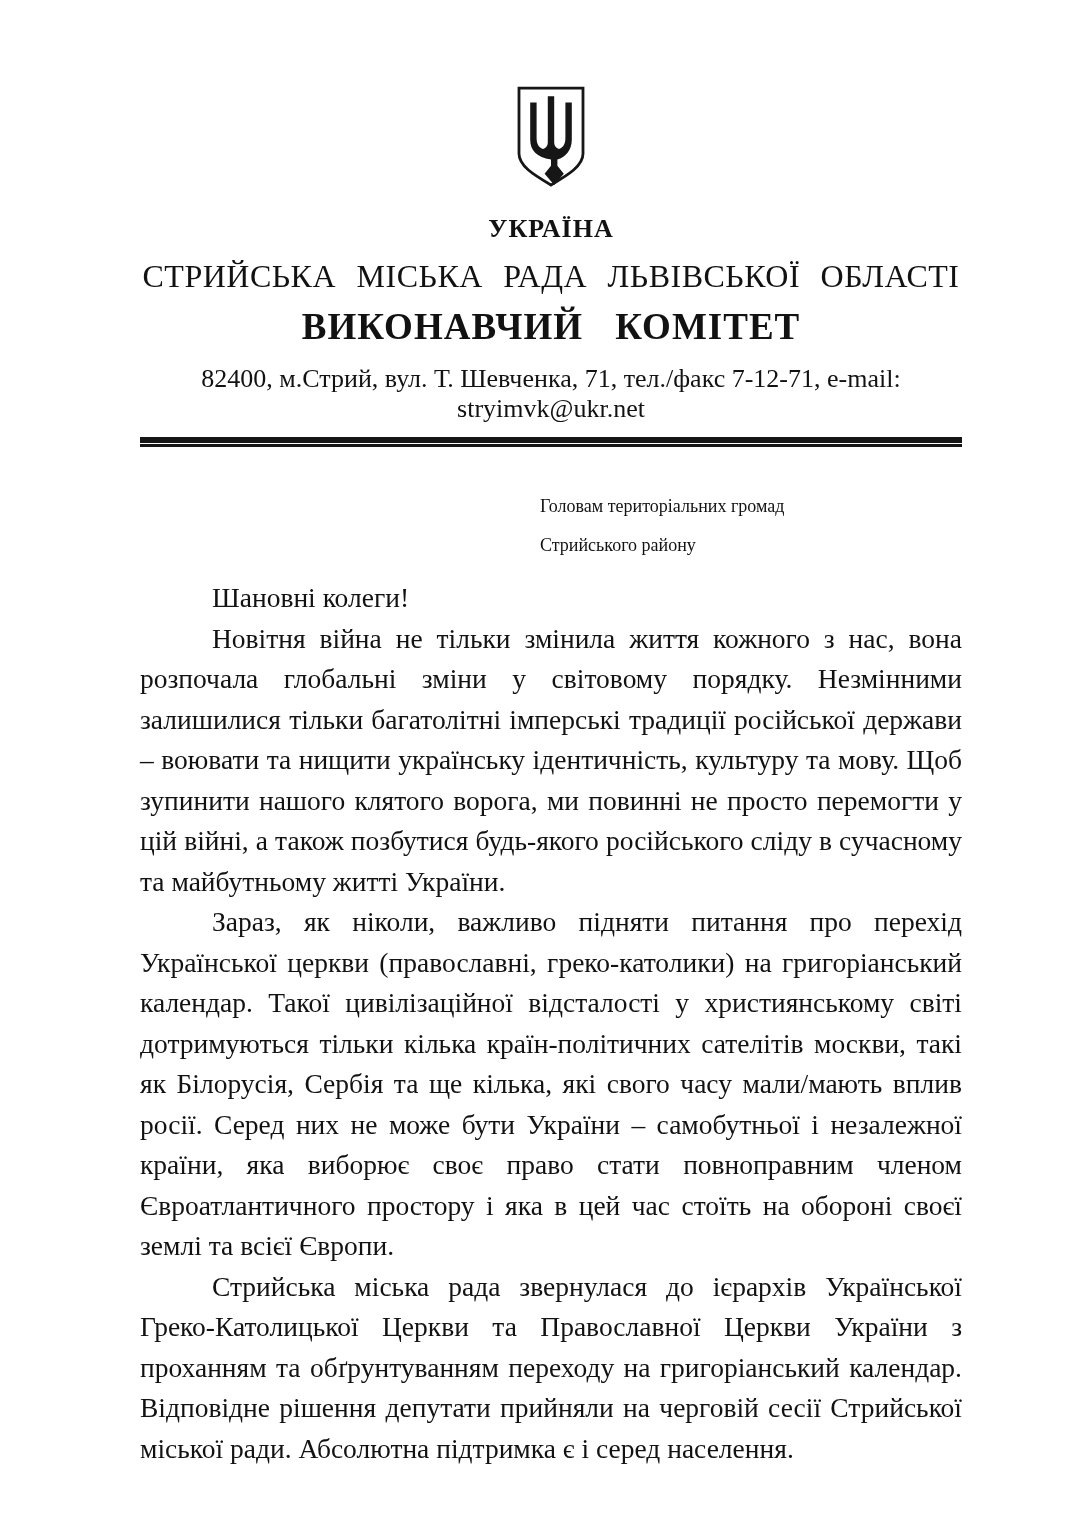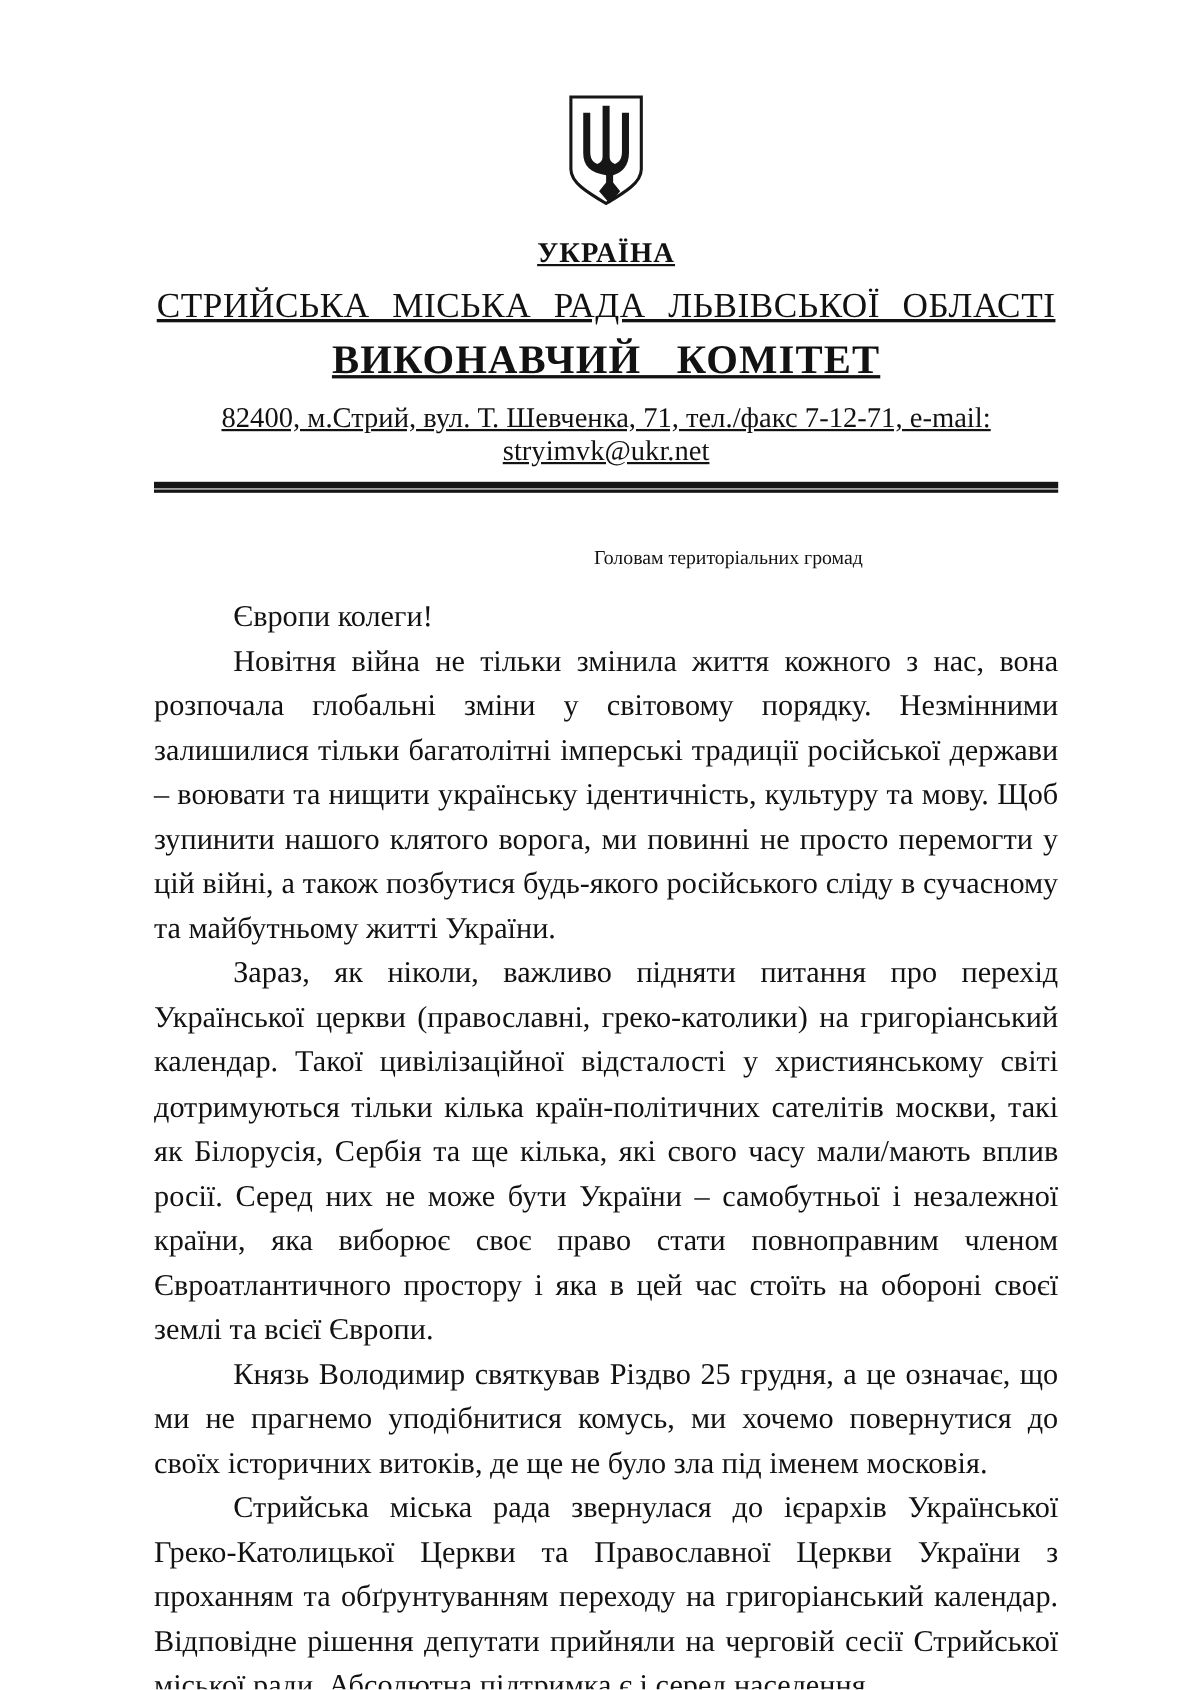--- a/index.html
+++ b/index.html
@@ -10,21 +10,21 @@
     background: #ffffff;
     font-family: "Liberation Serif", "DejaVu Serif", serif;
     color: #121212;
     overflow: hidden;
     box-sizing: border-box;
   }
   .content {
     padding: 0 124px 0 140px;
     box-sizing: border-box;
   }
-  .letterhead { text-align: center; padding-top: 78px; text-decoration: underline; }
+  .letterhead { text-align: center; padding-top: 78px; }
   .emblem-wrap { display: flex; justify-content: center; margin-bottom: 14px; }
   .country {
     font-size: 26px; font-weight: bold; letter-spacing: 1px; margin-top: 2px;
   }
   .council {
     font-size: 32px; margin-top: 14px; word-spacing: 12px; letter-spacing: 0.5px;
     white-space: nowrap;
   }
   .committee {
     font-size: 37px; font-weight: bold; margin-top: 10px; word-spacing: 22px;
@@ -68,25 +68,25 @@
       </div>
       <div class="country">УКРАЇНА</div>
       <div class="council">СТРИЙСЬКА  МІСЬКА  РАДА  ЛЬВІВСЬКОЇ  ОБЛАСТІ</div>
       <div class="committee">ВИКОНАВЧИЙ КОМІТЕТ</div>
       <div class="address-line">82400, м.Стрий, вул. Т. Шевченка, 71, тел./факс 7-12-71, e-mail: stryimvk@ukr.net</div>
       <div class="rule"></div>
     </div>
 
     <div class="recipient">
       <div>Головам територіальних громад</div>
+      <div>Стрийського району</div>
     </div>
 
     <div class="body-text">
-      <p class="no-justify">Європи колеги!</p>
+      <p class="no-justify">Шановні колеги!</p>
       <p>Новітня війна не тільки змінила життя кожного з нас, вона розпочала глобальні зміни у світовому порядку. Незмінними залишилися тільки багатолітні імперські традиції російської держави – воювати та нищити українську ідентичність, культуру та мову. Щоб зупинити нашого клятого ворога, ми повинні не просто перемогти у цій війні, а також позбутися будь-якого російського сліду в сучасному та майбутньому житті України.</p>
       <p>Зараз, як ніколи, важливо підняти питання про перехід Української церкви (православні, греко-католики) на григоріанський календар. Такої цивілізаційної відсталості у християнському світі дотримуються тільки кілька країн-політичних сателітів москви, такі як Білорусія, Сербія та ще кілька, які свого часу мали/мають вплив росії. Серед них не може бути України – самобутньої і незалежної країни, яка виборює своє право стати повноправним членом Євроатлантичного простору і яка в цей час стоїть на обороні своєї землі та всієї Європи.</p>
-      <p>Князь Володимир святкував Різдво 25 грудня, а це означає, що ми не прагнемо уподібнитися комусь, ми хочемо повернутися до своїх історичних витоків, де ще не було зла під іменем московія.</p>
       <p>Стрийська міська рада звернулася до ієрархів Української Греко-Католицької Церкви та Православної Церкви України з проханням та обґрунтуванням переходу на григоріанський календар. Відповідне рішення депутати прийняли на черговій сесії Стрийської міської ради. Абсолютна підтримка є і серед населення.</p>
 
     </div>
 
   </div>
 </div>
 
 </body></html>

